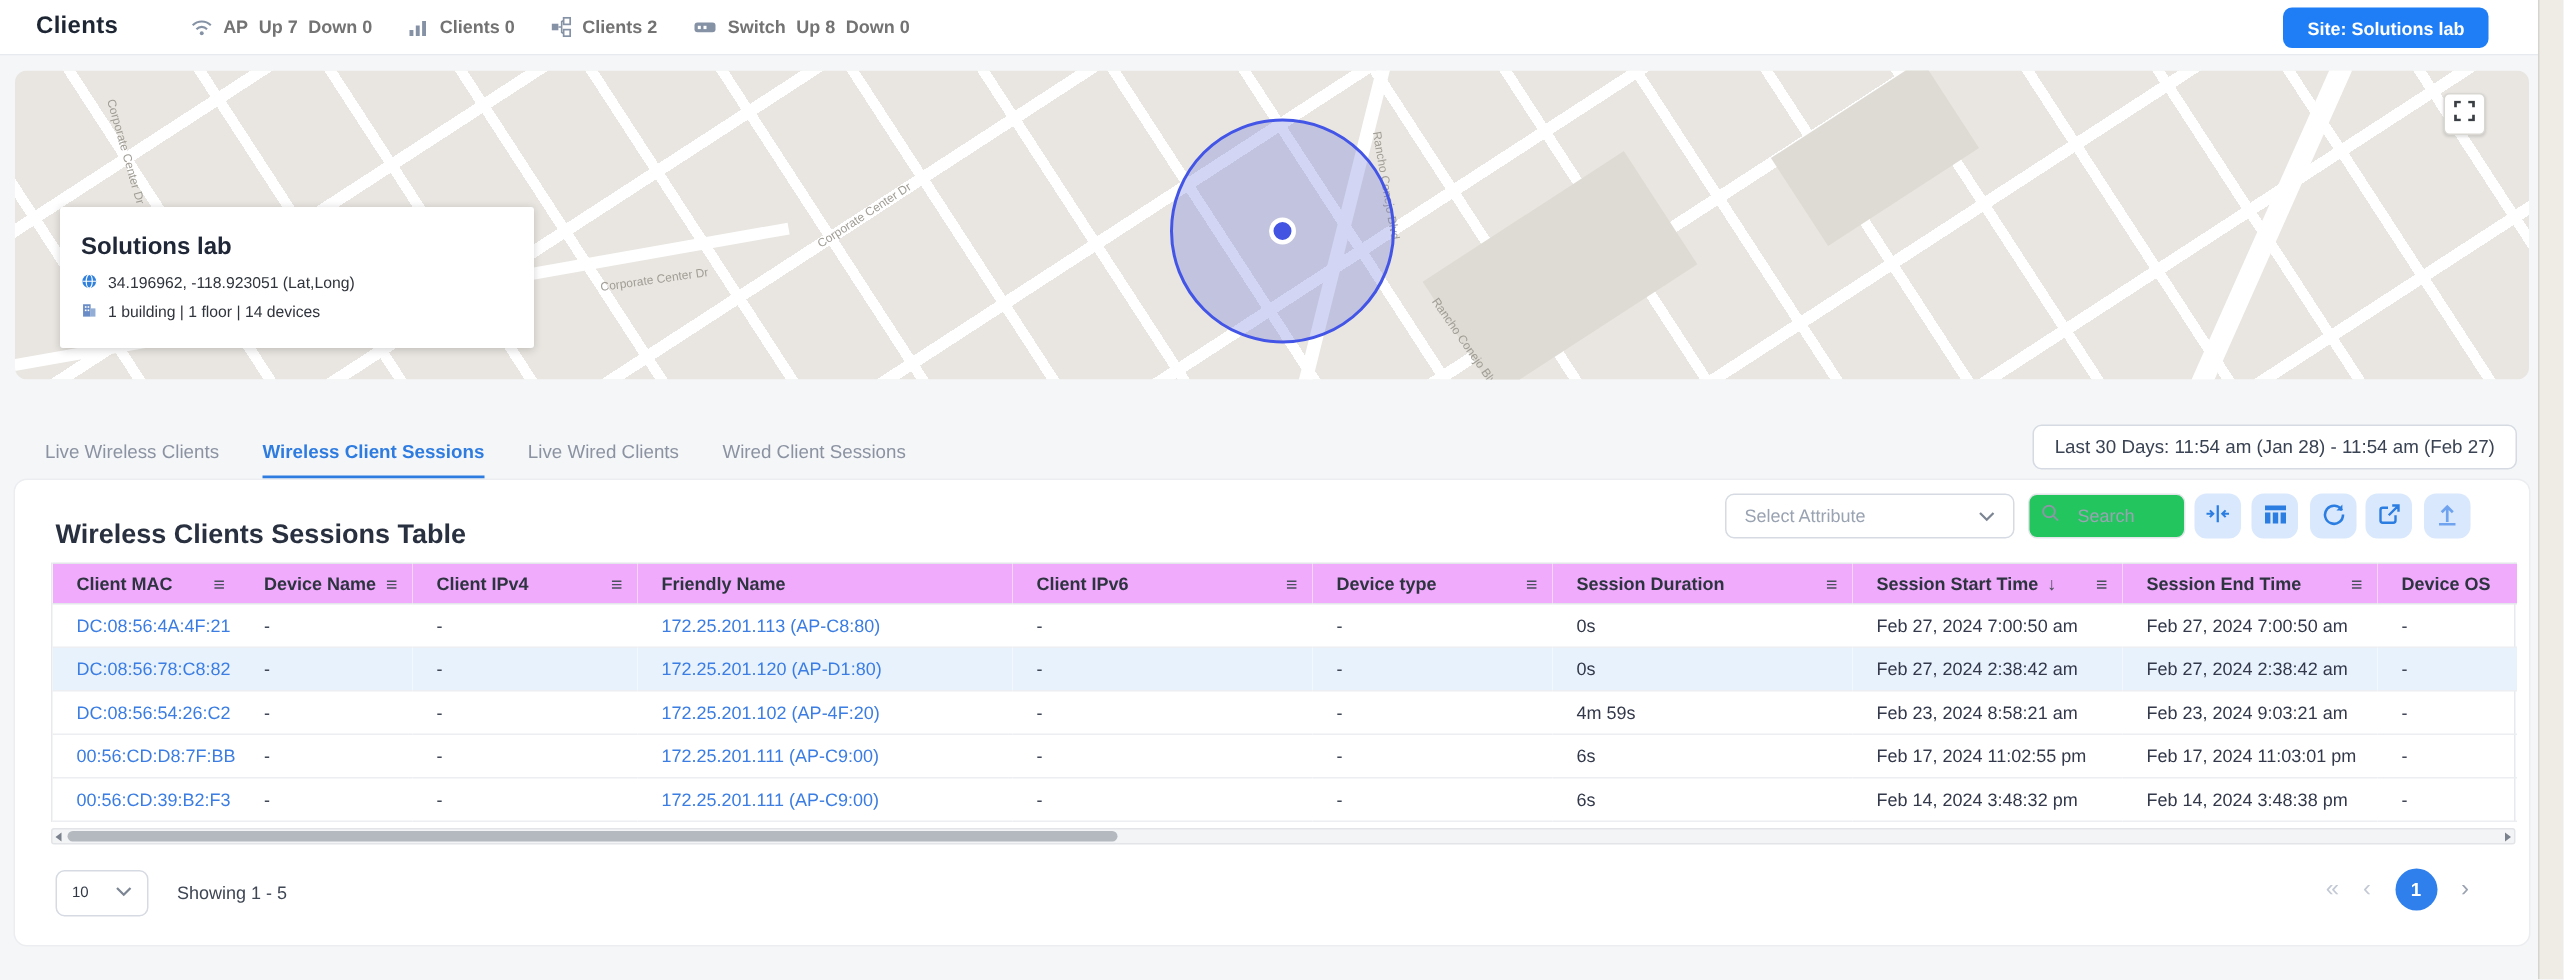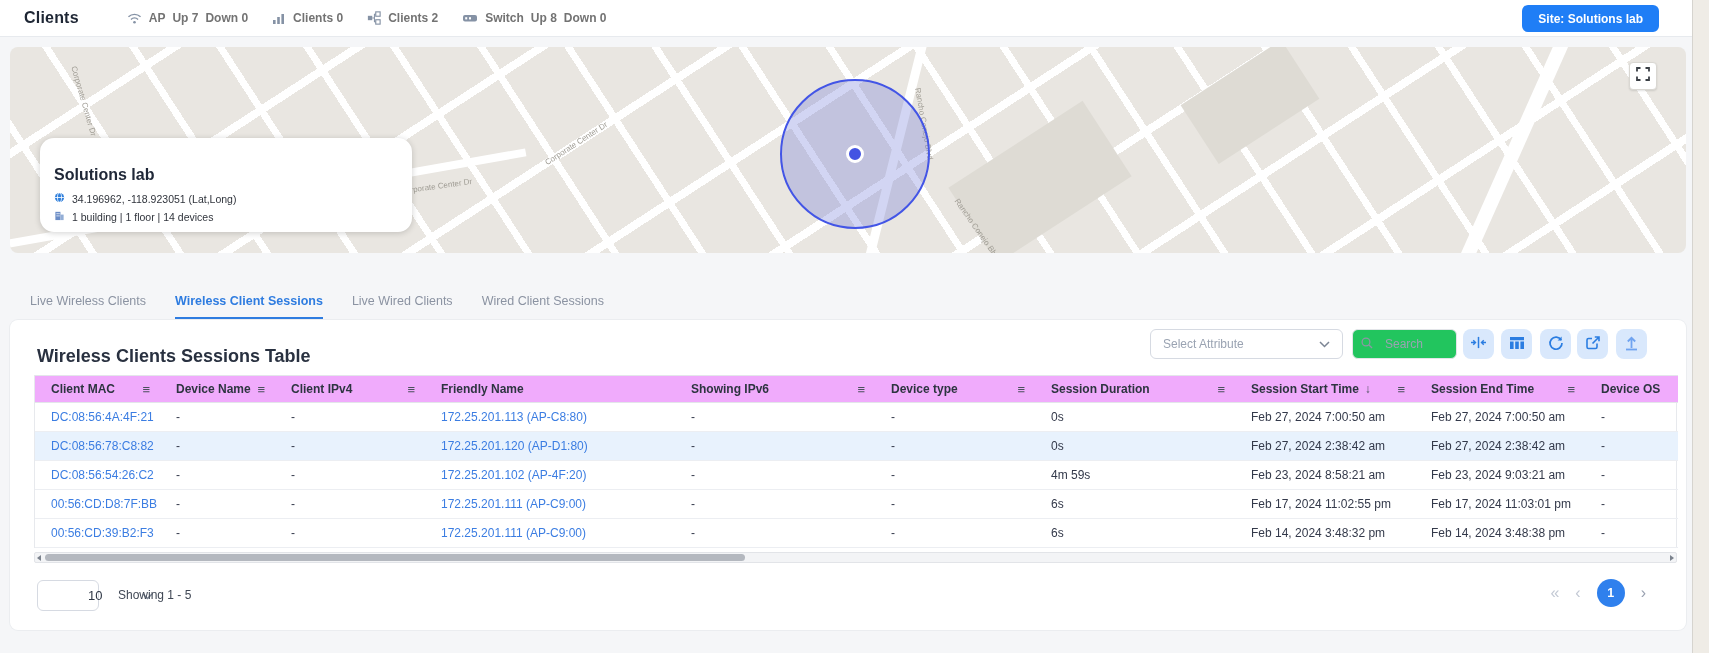--- a/index.html
+++ b/index.html
@@ -36,22 +36,22 @@
 
   .geo-circle { position:absolute; left:770px; top:32px; width:150px; height:150px; border-radius:50%;
                 background:rgba(106,117,214,0.30); border:2px solid #4355e6; }
   .geo-dot { position:absolute; left:50%; top:50%; width:18px; height:18px; margin:-9px 0 0 -9px;
              border-radius:50%; background:#4353e2; border:3px solid #ffffff; }
 
   .fs-btn { position:absolute; right:29px; top:15px; width:28px; height:28px; background:#ffffff;
             border:1px solid #d9d7d2; border-radius:4px; display:flex; align-items:center;
             justify-content:center; cursor:pointer; box-shadow:0 1px 2px rgba(0,0,0,.12); }
 
-  .info-card { position:absolute; left:30px; top:91px; width:372px; height:94px; background:#ffffff;
-               border-radius:14px; box-shadow:0 1px 6px rgba(0,0,0,.18); padding:28px 14px; }
+  .info-card { position:absolute; left:30px; top:91px; width:316px; height:94px; background:#ffffff;
+               border-radius:2px; box-shadow:0 1px 6px rgba(0,0,0,.18); padding:18px 14px; }
   .info-title { font-size:16px; font-weight:700; color:#202838; margin-bottom:8px; }
   .info-row { display:flex; align-items:center; gap:7px; margin-bottom:5px; }
   .info-row span { font-size:10.5px; color:#30343c; white-space:nowrap; }
 
   
   .tabs { position:absolute; left:30px; top:294px; display:flex; gap:29px;text-align:right; }
   .tab { font-size:12.5px; color:#8b93a2; padding-bottom:9px; cursor:pointer; white-space:nowrap; }
   .tab.active { color:#2e7ce0; font-weight:700; border-bottom:2px solid #2e7ce0; }
   .date-range { position:absolute; left:1355px; top:283px; width:323px; height:30px; background:#fff;
                 border:1px solid #d6dae2; border-radius:6px; display:flex; align-items:center;
@@ -97,21 +97,21 @@
             border-radius:4px; cursor:pointer; }
   .harrow { position:absolute; top:2px; width:0; height:0; border-top:3.5px solid transparent;
             border-bottom:3.5px solid transparent; }
   .harrow.left { left:2px; border-right:4px solid #7b828d; }
   .harrow.right { right:2px; border-left:4px solid #7b828d; }
 
   
   .pagesize { position:absolute; left:27px; top:260px; width:62px; height:31px; border:1px solid #d6dae2;
               border-radius:6px; display:flex; align-items:center; justify-content:space-between;
               padding:0 10px; cursor:pointer; background:#fff; }
-  .pagesize span { font-size:13px; color:#2f3745;margin-left:40px; }
+  .pagesize span { font-size:10px; color:#2f3745; }
   .showing { position:absolute; left:108px; top:268px; font-size:12px; color:#3f4754; }
   .pager { position:absolute; right:40px; top:259px; display:flex; align-items:center; gap:16px; }
   .pg-nav { font-size:16px; color:#c3c9d4; cursor:pointer; line-height:1; }
   .pg-nav.next { color:#9aa2b1; }
   .pg-current { width:28px; height:28px; border-radius:50%; background:#2f80ed; color:#fff; font-size:12.5px;
                 font-weight:700; display:flex; align-items:center; justify-content:center; cursor:pointer; }
 </style>
 </head>
 <body>
 
@@ -218,20 +218,21 @@
       </div>
     </div>
   </div>
 
   <div class="tabs">
     <div class="tab">Live Wireless Clients</div>
     <div class="tab active">Wireless Client Sessions</div>
     <div class="tab">Live Wired Clients</div>
     <div class="tab">Wired Client Sessions</div>
   </div>
+  <div class="date-range">Last 30 Days: 11:54 am (Jan 28) - 11:54 am (Feb 27)</div>
 
   <div class="table-card">
     <div class="tc-title">Wireless Clients Sessions Table</div>
 
     <div class="attr-select">
       <span>Select Attribute</span>
       <span>
         <svg width="11" height="7" viewBox="0 0 11 7">
             <path d="M1 1l4.5 4.5L10 1" fill="none" stroke="#7c8594" stroke-width="1.5"></path>
           </svg>
@@ -323,21 +324,21 @@
                   <span class="menu-glyph">≡</span>
                 </span>
               </th>
             <th>
                 <span class="th-inner">
                   <span>Friendly Name</span>
                 </span>
               </th>
             <th>
                 <span class="th-inner">
-                  <span>Showing IPv6</span>
+                  <span>Client IPv6</span>
                   <span class="menu-glyph">≡</span>
                 </span>
               </th>
             <th>
                 <span class="th-inner">
                   <span>Device type</span>
                   <span class="menu-glyph">≡</span>
                 </span>
               </th>
             <th>

